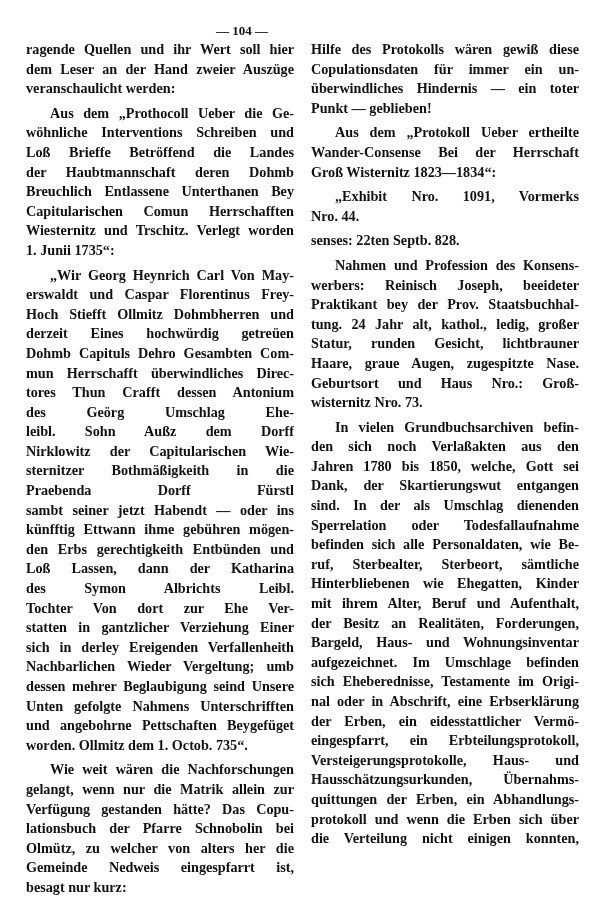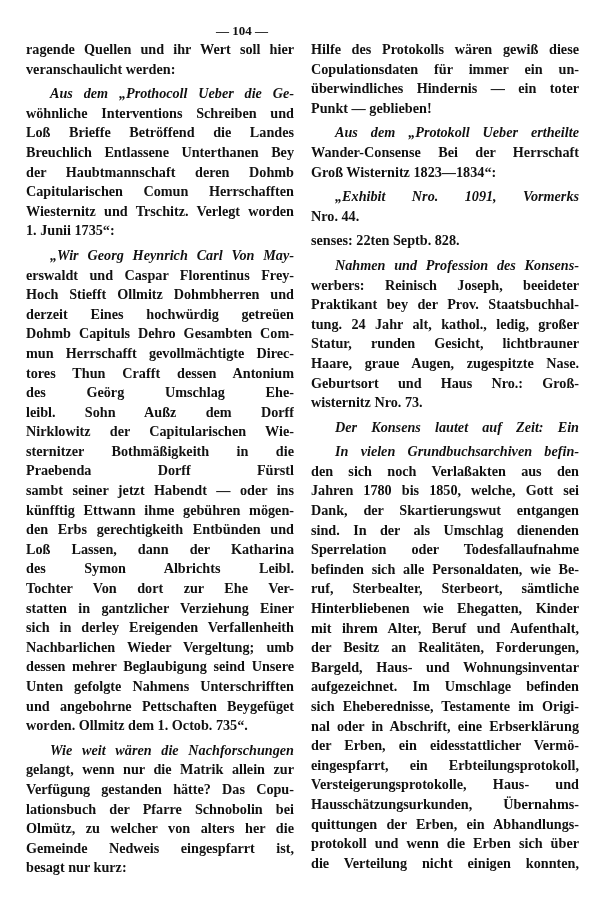--- a/index.html
+++ b/index.html
@@ -14,49 +14,50 @@
   .col {
     position: absolute; top: 40px; width: 268px;
     font-family: "Liberation Serif", serif; font-weight: bold;
     font-size: 14.2px; line-height: 19.6px;
   }
   .col.left { left: 26px; }
   .col.right { left: 311px; }
   .para { margin: 0 0 5px 0; }
   .line { display: block; white-space: nowrap; text-align: justify; text-align-last: justify; height: 19.6px; overflow: hidden; }
   .line.last { text-align-last: left; }
-  .line.indent { padding-left: 24px; font-style: italic; }
+  .line.indent { padding-left: 24px; }
 </style>
 </head>
 <body>
 
 <div class="page-number">— 104 —</div>
 
 <div class="col left" id="leftcol">
     <div class="para">
       <span class="line">ragende Quellen und ihr Wert soll hier</span>
+      <span class="line">dem Leser an der Hand zweier Auszüge</span>
       <span class="line last">veranschaulicht werden:</span>
     </div>
     <div class="para">
       <span class="line indent">Aus dem „Prothocoll Ueber die Ge-</span>
       <span class="line">wöhnliche Interventions Schreiben und</span>
       <span class="line">Loß Brieffe Betröffend die Landes</span>
+      <span class="line">der Haubtmannschaft deren Dohmb</span>
       <span class="line">Breuchlich Entlassene Unterthanen Bey</span>
-      <span class="line">der Haubtmannschaft deren Dohmb</span>
       <span class="line">Capitularischen Comun Herrschafften</span>
       <span class="line">Wiesternitz und Trschitz. Verlegt worden</span>
       <span class="line last">1. Junii 1735“:</span>
     </div>
     <div class="para">
       <span class="line indent">„Wir Georg Heynrich Carl Von May-</span>
       <span class="line">erswaldt und Caspar Florentinus Frey-</span>
       <span class="line">Hoch Stiefft Ollmitz Dohmbherren und</span>
       <span class="line">derzeit Eines hochwürdig getreüen</span>
       <span class="line">Dohmb Capituls Dehro Gesambten Com-</span>
-      <span class="line">mun Herrschafft gevollmächtigte Direc-</span>
+      <span class="line">mun Herrschafft überwindliches Direc-</span>
       <span class="line">tores Thun Crafft dessen Antonium</span>
       <span class="line">des Geörg Umschlag Ehe-</span>
       <span class="line">leibl. Sohn Außz dem Dorff</span>
       <span class="line">Nirklowitz der Capitularischen Wie-</span>
       <span class="line">sternitzer Bothmäßigkeith in die</span>
       <span class="line">Praebenda Dorff Fürstl</span>
       <span class="line">sambt seiner jetzt Habendt — oder ins</span>
       <span class="line">künfftig Ettwann ihme gebühren mögen-</span>
       <span class="line">den Erbs gerechtigkeith Entbünden und</span>
       <span class="line">Loß Lassen, dann der Katharina</span>
@@ -103,21 +104,20 @@
       <span class="line indent">Nahmen und Profession des Konsens-</span>
       <span class="line">werbers: Reinisch Joseph, beeideter</span>
       <span class="line">Praktikant bey der Prov. Staatsbuchhal-</span>
       <span class="line">tung. 24 Jahr alt, kathol., ledig, großer</span>
       <span class="line">Statur, runden Gesicht, lichtbrauner</span>
       <span class="line">Haare, graue Augen, zugespitzte Nase.</span>
       <span class="line">Geburtsort und Haus Nro.: Groß-</span>
       <span class="line last">wisternitz Nro. 73.</span>
     </div>
     <div class="para">
-      <span class="line indent">Der Konsens lautet auf Zeit: Ein</span>
     </div>
     <div class="para">
       <span class="line indent">In vielen Grundbuchsarchiven befin-</span>
       <span class="line">den sich noch Verlaßakten aus den</span>
       <span class="line">Jahren 1780 bis 1850, welche, Gott sei</span>
       <span class="line">Dank, der Skartierungswut entgangen</span>
       <span class="line">sind. In der als Umschlag dienenden</span>
       <span class="line">Sperrelation oder Todesfallaufnahme</span>
       <span class="line">befinden sich alle Personaldaten, wie Be-</span>
       <span class="line">ruf, Sterbealter, Sterbeort, sämtliche</span>

